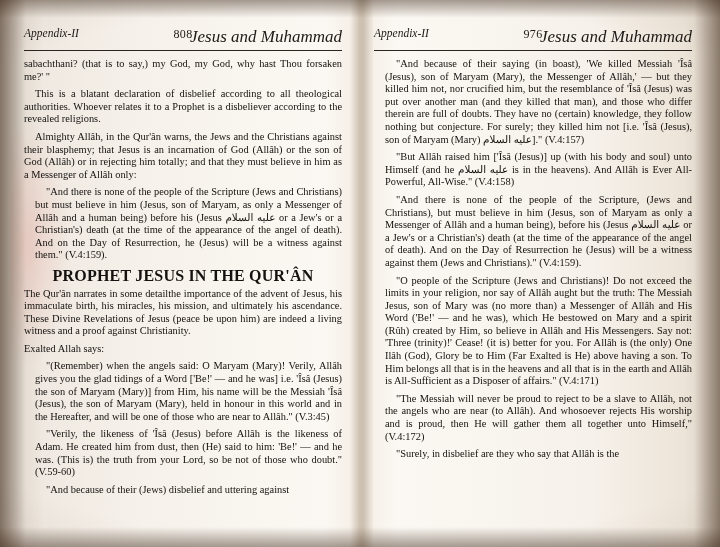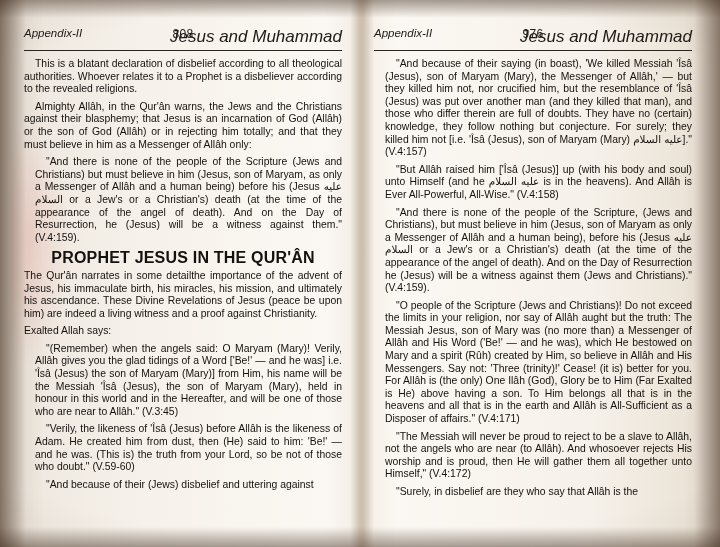--- a/index.html
+++ b/index.html
@@ -6,21 +6,21 @@
     margin: 0;
     padding: 0;
     background: #ffffff;
   }
   #page {
     position: relative;
     width: 720px;
     height: 547px;
     overflow: hidden;
     background: #efe9e1;
-    font-family: Liberation Sans, sans-serif;
+    font-family: Liberation Serif, serif;
   }
   
   .backdrop {
     position: absolute;
     inset: 0;
     background:
       radial-gradient(ellipse 140% 90% at 50% 50%, rgba(255,255,255,0) 55%, rgba(80,60,40,0.25) 100%),
       linear-gradient(90deg, #d8cec2 0%, #efe9e1 6%, #f6f1ea 20%, #fbf8f3 45%, #f3ece3 50%, #fbf8f3 55%, #f6f1ea 82%, #ece4d8 95%, #d6cbbe 100%);
   }
   .shadow-left {
@@ -125,20 +125,21 @@
   <div class="pinkish"></div>
 
   <div class="page-col page-left">
     <div class="header">
       <span class="hdr-left">Appendix-II</span>
       <span class="hdr-center">808</span>
       <span class="hdr-right">Jesus and Muhammad</span>
     </div>
     <div class="rule"></div>
     <div class="body">
+      <p class="noindent">sabachthani? (that is to say,) my God, my God, why hast Thou forsaken me?' "</p>
       <p>This is a blatant declaration of disbelief according to all theological authorities. Whoever relates it to a Prophet is a disbeliever according to the revealed religions.</p>
       <p>Almighty Allâh, in the Qur'ân warns, the Jews and the Christians against their blasphemy; that Jesus is an incarnation of God (Allâh) or the son of God (Allâh) or in rejecting him totally; and that they must believe in him as a Messenger of Allâh only:</p>
       <p class="quote">"And there is none of the people of the Scripture (Jews and Christians) but must believe in him (Jesus, son of Maryam, as only a Messenger of Allâh and a human being) before his (Jesus عليه السلام or a Jew's or a Christian's) death (at the time of the appearance of the angel of death). And on the Day of Resurrection, he (Jesus) will be a witness against them." (V.4:159).</p>
       <div class="sect-title">PROPHET JESUS IN THE QUR'ÂN</div>
       <p class="noindent">The Qur'ân narrates in some detailthe importance of the advent of Jesus, his immaculate birth, his miracles, his mission, and ultimately his ascendance. These Divine Revelations of Jesus (peace be upon him) are indeed a living witness and a proof against Christianity.</p>
       <p class="noindent">Exalted Allah says:</p>
       <p class="quote">"(Remember) when the angels said: O Maryam (Mary)! Verily, Allâh gives you the glad tidings of a Word ['Be!' — and he was] i.e. 'Îsâ (Jesus) the son of Maryam (Mary)] from Him, his name will be the Messiah 'Îsâ (Jesus), the son of Maryam (Mary), held in honour in this world and in the Hereafter, and will be one of those who are near to Allâh." (V.3:45)</p>
       <p class="quote">"Verily, the likeness of 'Îsâ (Jesus) before Allâh is the likeness of Adam. He created him from dust, then (He) said to him: 'Be!' — and he was. (This is) the truth from your Lord, so be not of those who doubt." (V.59-60)</p>
       <p class="quote">"And because of their (Jews) disbelief and uttering against</p>
     </div>

